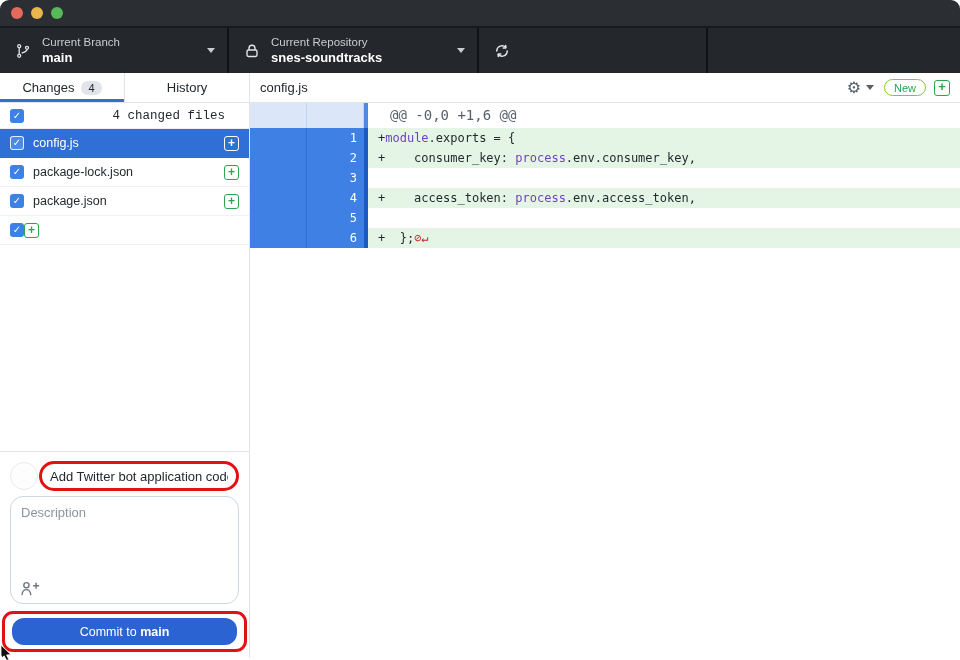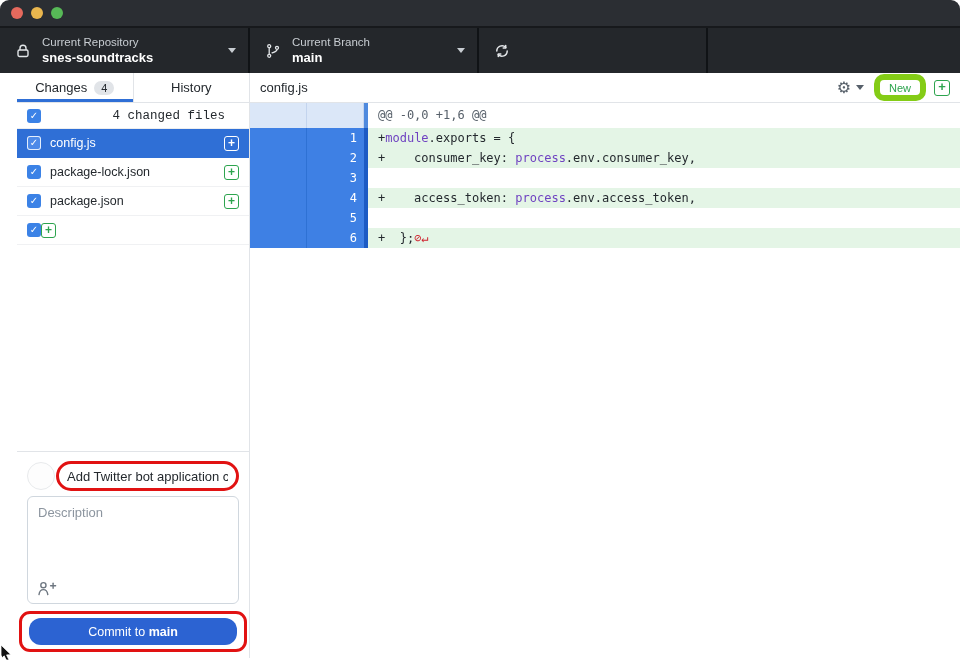--- a/index.html
+++ b/index.html
@@ -25,21 +25,21 @@
   .tb-text { display:flex; flex-direction:column; line-height:1.25; min-width:0; }
   .tb-label { font-size:11.5px; color:#c8cdd2; white-space:nowrap; }
   .tb-value { font-size:13px; font-weight:bold; color:#ffffff; white-space:nowrap; }
   .tb-title { font-size:12.5px; font-weight:bold; color:#ffffff; white-space:nowrap; }
   .tb-sub { font-size:11.5px; color:#c8cdd2; white-space:nowrap; }
   .tb-spacer { flex:1; }
   .caret-down { width:0; height:0; border-left:4px solid transparent; border-right:4px solid transparent; border-top:5px solid #c8cdd2; margin-left:8px; flex:none; }
 
   
   .content { display:flex; height:585px; }
-  .sidebar { width:250px; flex:none; border-right:1px solid #e1e4e8; display:flex; flex-direction:column; background:#fff;padding-left:17px; }
+  .sidebar { width:250px; flex:none; border-right:1px solid #e1e4e8; display:flex; flex-direction:column; background:#fff; }
   .main { flex:1; display:flex; flex-direction:column; background:#fff; min-width:0; }
 
   
   .tabbar { height:30px; display:flex; border-bottom:1px solid #e1e4e8; flex:none; }
   .tab { flex:1; display:flex; align-items:center; justify-content:center; font-size:13px; color:#24292e; position:relative; cursor:pointer; }
   .tab + .tab { border-left:1px solid #e1e4e8; }
   .tab.active::after { content:""; position:absolute; left:0; right:0; bottom:0; height:3px; background:#2f6fd6; }
   .tab-badge { margin-left:7px; background:#e1e4e8; color:#24292e; font-size:11px; border-radius:9px; padding:1px 7px; }
 
   
@@ -54,41 +54,41 @@
   .file-row.selected .status-add { border-color:#fff; color:#fff; }
   .files-spacer { flex:1; }
 
   
   .commit-area { border-top:1px solid #e1e4e8; padding:9px 10px 6px; display:flex; flex-direction:column; flex:none; }
   .summary-row { display:flex; align-items:center; margin-bottom:5px; }
   .avatar { width:28px; height:28px; border-radius:50%; background:#fdfdfd; border:1px solid #e8eaec; flex:none; }
   .ring { border:3px solid #e11212; border-radius:16px; }
   .ring-summary { flex:1; margin-left:1px; padding:3px 8px; background:#fff; }
   .summary-input { width:100%; border:none; outline:none; font-family:"Liberation Sans",sans-serif; font-size:13px; color:#24292e; background:transparent; }
-  .desc-box { position:relative; border:1px solid #d0d7de; border-radius:6px; height:108px; padding:8px 10px; margin-bottom:7px; background:#fff; }
+  .desc-box { position:relative; border:1px solid #d0d7de; border-radius:13px; height:108px; padding:8px 10px; margin-bottom:7px; background:#fff; }
   .desc-input { width:100%; height:66px; border:none; outline:none; resize:none; font-family:"Liberation Sans",sans-serif; font-size:13px; color:#24292e; background:transparent; }
   .desc-input::placeholder { color:#8c959f; }
   .coauthor { position:absolute; left:9px; bottom:7px; width:20px; height:16px; cursor:pointer; }
   .ring-commit { margin:0 -8px; padding:4px 7px; border-radius:11px; }
   .commit-btn { width:100%; height:27px; background:#2c63d2; border:none; border-radius:12px; color:#fff; font-family:"Liberation Sans",sans-serif; font-size:12.5px; cursor:pointer; }
 
   
   .diff-header { height:30px; border-bottom:1px solid #e1e4e8; display:flex; align-items:center; padding:0 10px; flex:none; }
   .diff-file { font-size:13px; color:#24292e; flex:1; }
   .gear { font-size:16px; color:#57606a; line-height:16px; cursor:pointer; }
   .gear-caret { width:0; height:0; border-left:4px solid transparent; border-right:4px solid transparent; border-top:5px solid #57606a; margin:0 10px 0 5px; cursor:pointer; }
-  .new-badge { border:6px solid #84cc16; color:#2da44e; font-size:11px; border-radius:10px; padding:1.5px 9px; margin-right:8px;text-align:center; }
+  .new-badge { border:1px solid #84cc16; color:#2da44e; font-size:11px; border-radius:10px; padding:1.5px 9px; margin-right:8px;text-align:center; }
   .plus-square { width:16px; height:16px; border:1.5px solid #2da44e; border-radius:3px; color:#2da44e; font-size:13px; font-weight:bold; line-height:12px; text-align:center; cursor:pointer; }
 
   
   .diff-body { flex:1; overflow:hidden; font-family:"DejaVu Sans Mono", monospace; }
   .hunk-row { display:flex; height:25px; }
   .hunk-row .g1, .hunk-row .g2 { width:57px; flex:none; background:#dbe7f8; border-right:1px solid #c3d4ee; }
   .hunk-row .gstrip { width:4px; flex:none; background:#4f8ade; }
-  .hunk-row .htext { flex:1; background:#fff; font-size:12px; color:#57606a; line-height:25px; padding-left:10px; white-space:pre; }
+  .hunk-row .htext { flex:1; background:#fff; font-size:14px; color:#57606a; line-height:25px; padding-left:22px; white-space:pre; }
   .code-row { display:flex; height:20px; cursor:pointer; }
   .code-row .g1 { width:57px; flex:none; background:#3e80e4; border-right:1px solid #2e71d4; }
   .code-row .g2 { width:57px; flex:none; background:#3e80e4; color:#fff; font-size:12px; line-height:20px; text-align:right; padding-right:7px; }
   .code-row .gstrip { width:4px; flex:none; background:#1c5bc4; }
   .code-row .code { flex:1; background:#e4f5e6; font-size:12px; color:#24292e; line-height:20px; padding-left:10px; white-space:pre; }
   .code .kw { color:#6f42c1; }
   .code .err { color:#cf222e; }
 
   
   .cursor { position:absolute; left:0px; bottom:-5px; width:14px; height:20px; }
@@ -98,49 +98,49 @@
 
 <div class="window">
 
   <div class="titlebar">
     <div class="traffic t-red"></div>
     <div class="traffic t-yellow"></div>
     <div class="traffic t-green"></div>
   </div>
 
   <div class="toolbar">
-    <div class="tb-section tb-repo">
-      <svg class="tb-icon" viewBox="0 0 16 16" fill="none" stroke="#e3e6e9" stroke-width="1.4">
-        <path d="M5 7V5.2a3 3 0 0 1 6 0V7"></path>
-        <rect x="3" y="7" width="10" height="6.5" rx="1.4"></rect>
-      </svg>
-      <div class="tb-text">
-        <span class="tb-label">Current Repository</span>
-        <span class="tb-value">snes-soundtracks</span>
-      </div>
-      <div class="tb-spacer"></div>
-      <div class="caret-down"></div>
-    </div>
-
     <div class="tb-section tb-branch">
       <svg class="tb-icon" viewBox="0 0 16 16" fill="none" stroke="#e3e6e9" stroke-width="1.3">
         <circle cx="4.2" cy="3.2" r="1.5"></circle>
         <circle cx="4.2" cy="12.8" r="1.5"></circle>
         <circle cx="12" cy="4.8" r="1.5"></circle>
         <path d="M4.2 4.8v6.4"></path>
         <path d="M12 6.4c0 2.4-3.4 2.8-5.4 3.6"></path>
       </svg>
       <div class="tb-text">
         <span class="tb-label">Current Branch</span>
         <span class="tb-value">main</span>
       </div>
       <div class="tb-spacer"></div>
       <div class="caret-down"></div>
     </div>
 
+    <div class="tb-section tb-repo">
+      <svg class="tb-icon" viewBox="0 0 16 16" fill="none" stroke="#e3e6e9" stroke-width="1.4">
+        <path d="M5 7V5.2a3 3 0 0 1 6 0V7"></path>
+        <rect x="3" y="7" width="10" height="6.5" rx="1.4"></rect>
+      </svg>
+      <div class="tb-text">
+        <span class="tb-label">Current Repository</span>
+        <span class="tb-value">snes-soundtracks</span>
+      </div>
+      <div class="tb-spacer"></div>
+      <div class="caret-down"></div>
+    </div>
+
     <div class="tb-section tb-fetch">
       <svg class="tb-icon" viewBox="0 0 16 16" fill="none" stroke="#e3e6e9" stroke-width="1.5" stroke-linecap="round" stroke-linejoin="round">
         <path d="M13.2 8a5.2 5.2 0 0 1-9 3.55"></path>
         <path d="M4.3 13.4v-2.5h2.5"></path>
         <path d="M2.8 8a5.2 5.2 0 0 1 9-3.55"></path>
         <path d="M11.7 2.6v2.5H9.2"></path>
       </svg>
     </div>
 
     <div style="flex:1;"></div>

